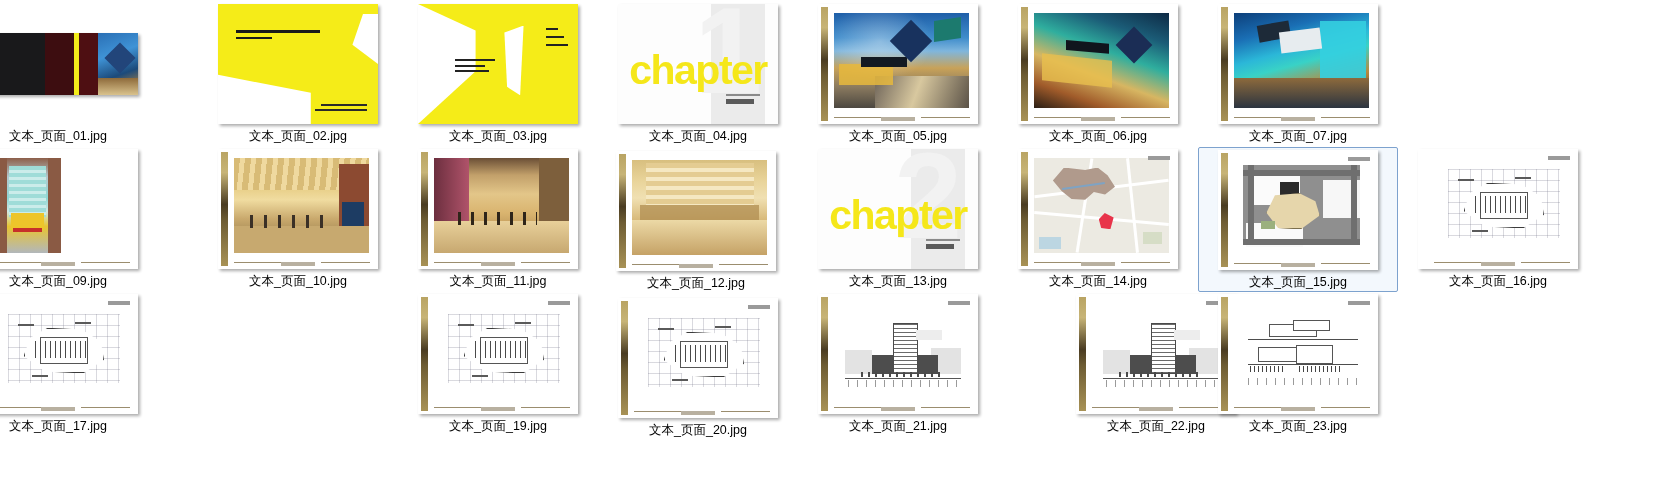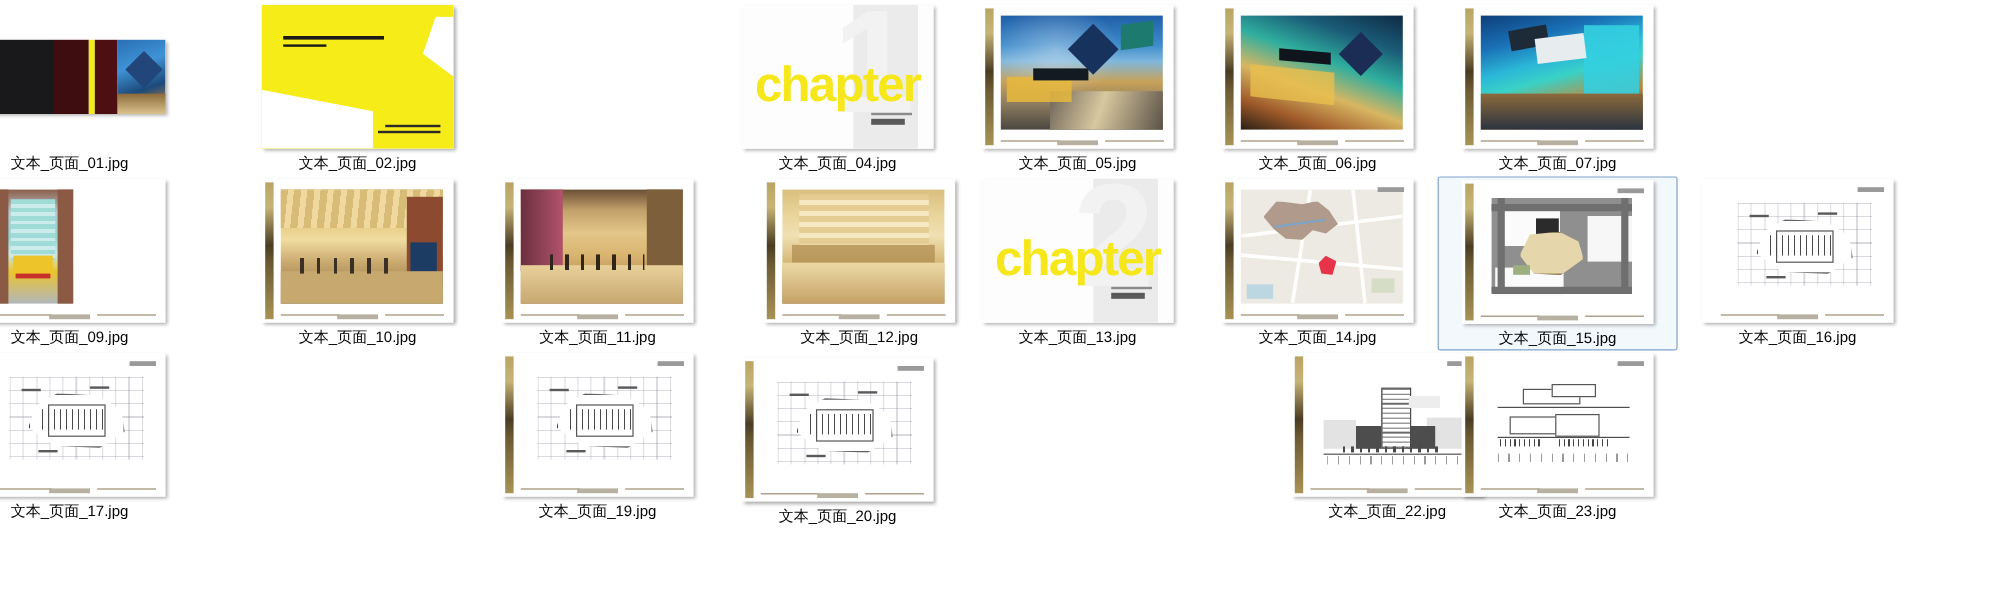--- a/index.html
+++ b/index.html
@@ -358,20 +358,40 @@
             <i></i>
           </div>
           <div class="y-txt-br">
             <i></i>
             <i></i>
           </div>
         </div>
       </div>
       <div class="label">文本_页面_02.jpg</div>
     </div>
+    <div class="file-item" style="left: 398px; top: 2px;">
+      <div class="thumb-wrap">
+        <div class="sheet landscape">
+          <div class="y3-bg"></div>
+          <div class="y3-w1"></div>
+          <div class="y3-w2"></div>
+          <div class="y3-t1">
+            <i></i>
+            <i></i>
+            <i></i>
+          </div>
+          <div class="y3-t2">
+            <i></i>
+            <i></i>
+            <i></i>
+          </div>
+        </div>
+      </div>
+      <div class="label">文本_页面_03.jpg</div>
+    </div>
     <div class="file-item" style="left: 598px; top: 2px;">
       <div class="thumb-wrap">
         <div class="sheet landscape">
           <div class="ch-bg"></div>
           <div class="ch-grey"></div>
           <div class="ch-num">1</div>
           <div class="ch-word">chapter</div>
           <div class="ch-sub">
             <i></i>
             <i></i>
@@ -470,21 +490,21 @@
             <div class="rside"></div>
             <div class="fl"></div>
             <div class="ppl"></div>
           </div>
           <div class="footer-rule"></div>
           <div class="footer-tag"></div>
         </div>
       </div>
       <div class="label">文本_页面_11.jpg</div>
     </div>
-    <div class="file-item" style="left: 616px; top: 147px;">
+    <div class="file-item" style="left: 596px; top: 147px; justify-content: center;">
       <div class="thumb-wrap">
         <div class="sheet landscape">
           <div class="spine"></div>
           <div class="pg-photo ph-12">
             <div class="atr"></div>
             <div class="shop"></div>
             <div class="fl"></div>
           </div>
           <div class="footer-rule"></div>
           <div class="footer-tag"></div>
@@ -631,41 +651,64 @@
             <div class="cad-lbl" style="left:60%;top:20%"></div>
             <div class="cad-lbl" style="left:28%;bottom:22%"></div>
           </div>
           <div class="corner-tag"></div>
           <div class="footer-rule"></div>
           <div class="footer-tag"></div>
         </div>
       </div>
       <div class="label">文本_页面_20.jpg</div>
     </div>
-    <div class="file-item" style="left: 1056px; top: 292px;">
+    <div class="file-item" style="left: 798px; top: 292px;">
       <div class="thumb-wrap">
         <div class="sheet landscape">
           <div class="spine"></div>
           <div class="pg-photo">
             <div class="elev"></div>
             <div class="elev-ghost-l"></div>
             <div class="elev-ghost-r"></div>
             <div class="elev-podl"></div>
             <div class="elev-podr"></div>
             <div class="elev-tower"></div>
             <div class="elev-base"></div>
             <div class="elev-ground"></div>
             <div class="elev-ticks"></div>
             <div class="elev-wm"></div>
           </div>
           <div class="corner-tag"></div>
           <div class="footer-rule"></div>
           <div class="footer-tag"></div>
         </div>
       </div>
+      <div class="label">文本_页面_21.jpg</div>
+    </div>
+    <div class="file-item" style="left: 1056px; top: 292px;">
+      <div class="thumb-wrap">
+        <div class="sheet landscape">
+          <div class="spine"></div>
+          <div class="pg-photo">
+            <div class="elev"></div>
+            <div class="elev-ghost-l"></div>
+            <div class="elev-ghost-r"></div>
+            <div class="elev-podl"></div>
+            <div class="elev-podr"></div>
+            <div class="elev-tower"></div>
+            <div class="elev-base"></div>
+            <div class="elev-ground"></div>
+            <div class="elev-ticks"></div>
+            <div class="elev-wm"></div>
+          </div>
+          <div class="corner-tag"></div>
+          <div class="footer-rule"></div>
+          <div class="footer-tag"></div>
+        </div>
+      </div>
       <div class="label">文本_页面_22.jpg</div>
     </div>
     <div class="file-item" style="left: 1198px; top: 292px;">
       <div class="thumb-wrap">
         <div class="sheet landscape">
           <div class="spine"></div>
           <div class="pg-photo">
             <div class="elev"></div>
             <div class="sec-box" style="left:26%;top:22%;width:34%;height:12%"></div>
             <div class="sec-box" style="left:44%;top:18%;width:26%;height:9%"></div>

